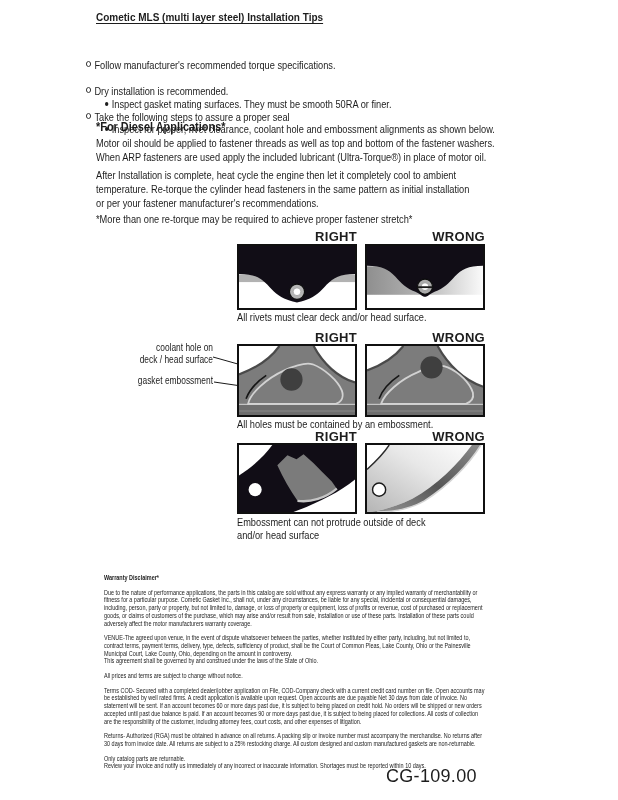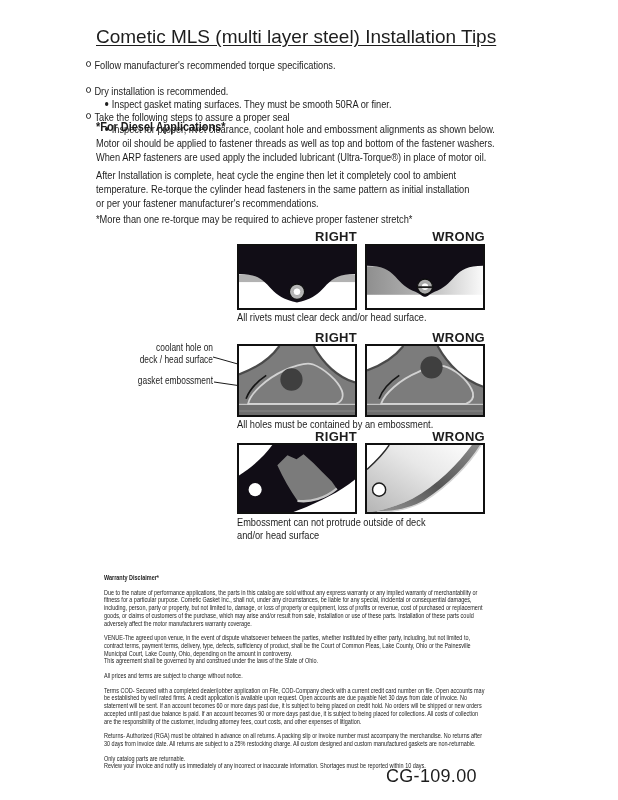--- a/index.html
+++ b/index.html
@@ -5,21 +5,21 @@
   html,body{margin:0;padding:0;}
   body{
     width:618px;height:800px;position:relative;overflow:hidden;
     background:#ffffff;color:#1d1d1d;
     font-family:"Liberation Sans", sans-serif;
   }
   .abs{position:absolute;}
   .sx{transform:scaleX(0.84);transform-origin:0 0;white-space:pre-line;}
   .sxr{transform:scaleX(0.84);transform-origin:100% 0;white-space:pre-line;text-align:right;}
   .title{
-    left:96px;top:26px;font-size:19px;font-weight:normal;
+    left:96px;top:12px;font-size:10px;font-weight:bold;
     text-decoration:underline;text-underline-offset:2px;white-space:nowrap;
   }
   .bullets{left:86px;top:46px;font-size:11px;line-height:13px;width:560px;}
   .bullet-row{display:flex;align-items:baseline;}
   .o-dot{width:4px;height:4px;border:1px solid #2a2a2a;border-radius:50%;
     display:inline-block;margin-right:4px;flex:0 0 auto;position:relative;top:-2px;}
   .f-dot{width:4px;height:4px;background:#1d1d1d;border-radius:50%;
     display:inline-block;margin-right:4px;flex:0 0 auto;position:relative;top:-2px;}
   .subbullets{left:105px;top:85px;font-size:11px;line-height:12.5px;width:560px;}
   .h2{font-size:13px;font-weight:bold;white-space:nowrap;}

